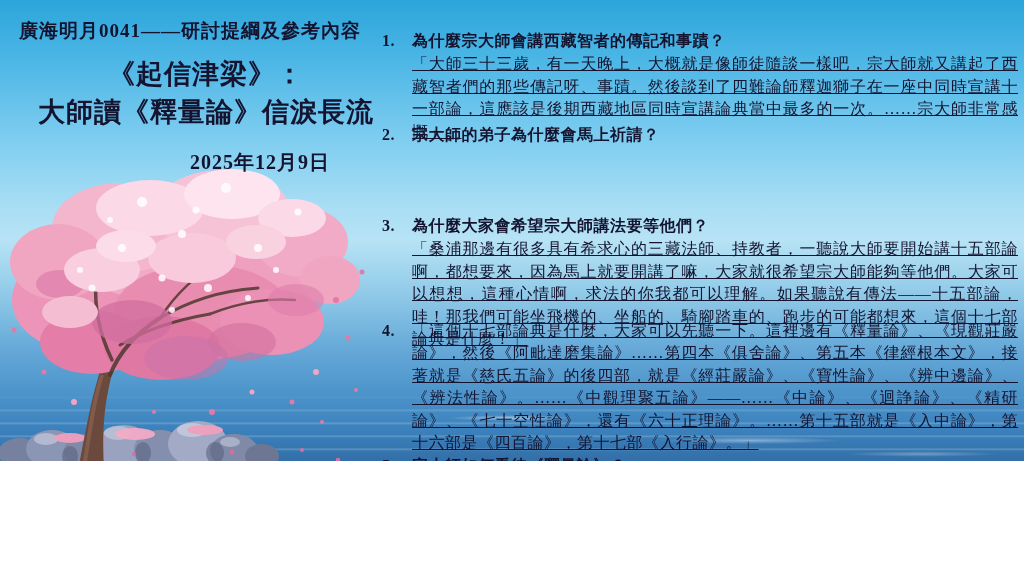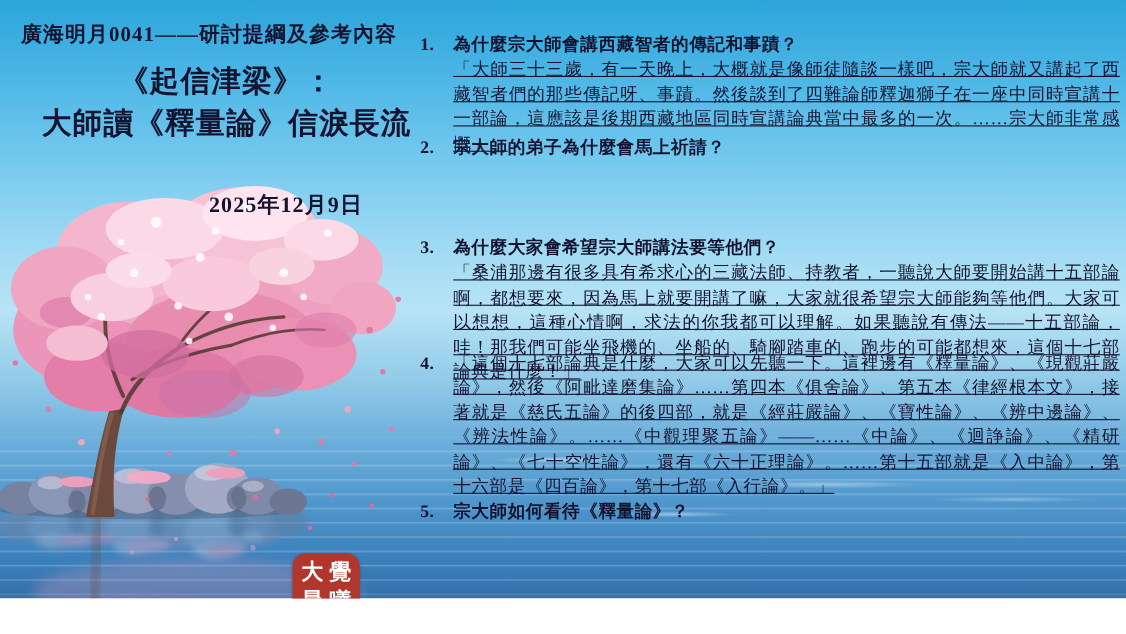--- a/index.html
+++ b/index.html
@@ -2,21 +2,21 @@
 <html><head>
 <meta charset="utf-8">
 <style>
   * { margin: 0; padding: 0; box-sizing: border-box; }
   html, body { width: 1024px; height: 576px; }
   body { font-family: "Liberation Serif", "DejaVu Serif", serif; }
 
   .slide {
     position: relative;
     width: 1024px;
-    height: 544px;
+    height: 461px;
     overflow: hidden;
     color: #141430;
   }
 
   
   .bg {
     position: absolute; inset: 0;
     background: linear-gradient(180deg,
       #2ca5da 0%,
       #49b5e5 12%,
@@ -59,21 +59,21 @@
     font-size: 19px; font-weight: bold; letter-spacing: 1px;
   }
   .slide-title {
     position: absolute; left: 16px; top: 56px; width: 380px;
     text-align: center;
     font-size: 27px; font-weight: bold; line-height: 1.4; letter-spacing: 1px;
   }
   .slide-date {
     position: absolute; left: 0; top: 149px; width: 330px;
     text-align: right;
-    font-size: 20px; font-weight: bold; letter-spacing: 1px; margin-top: 24px;
+    font-size: 20px; font-weight: bold; letter-spacing: 1px;
   }
   .tree-svg { position: absolute; left: 0; top: 150px; }
 
   .seal {
     position: absolute; left: 266px; top: 503px;
     width: 61px; height: 61px;
     background: #b1362b;
     border-radius: 12px;
     display: grid;
     grid-template-columns: 1fr 1fr;

